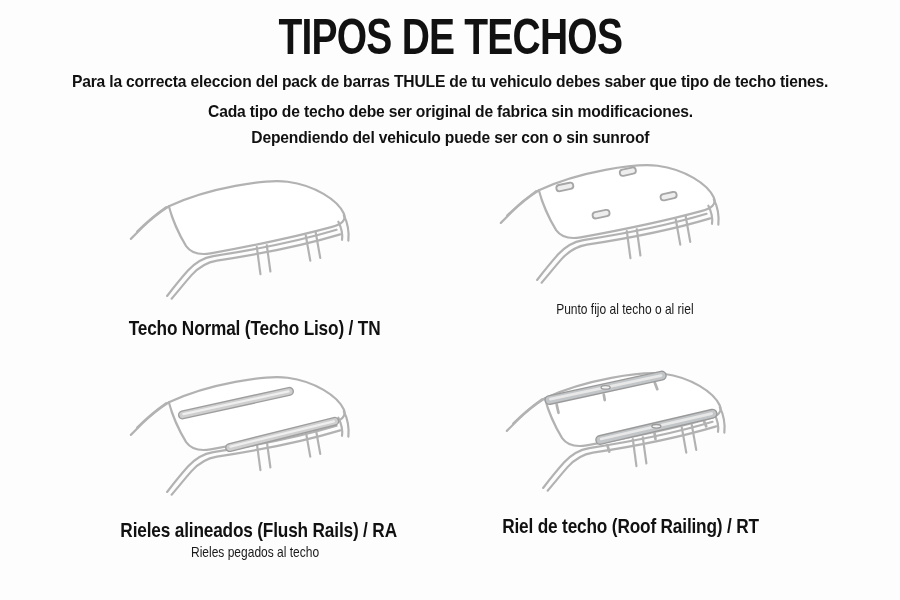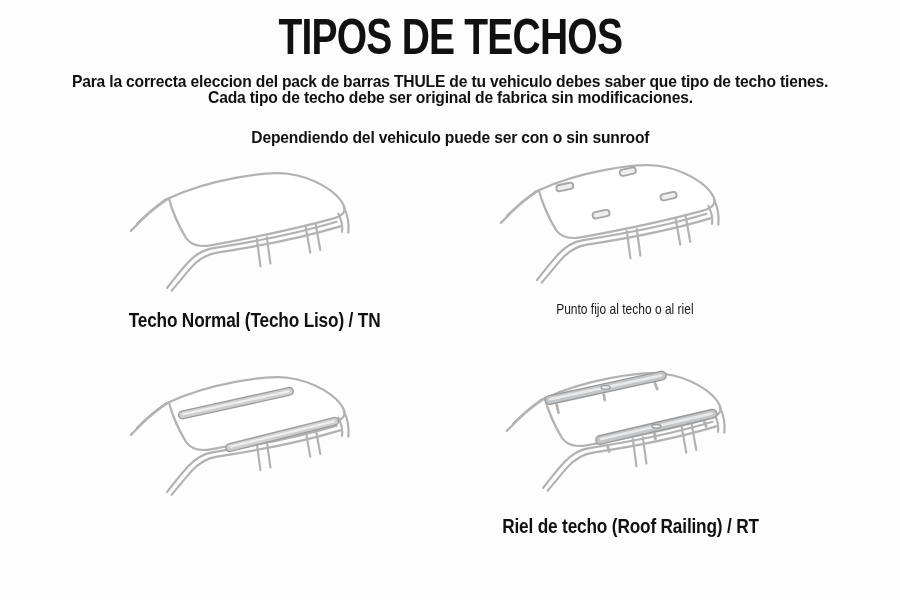--- a/index.html
+++ b/index.html
@@ -45,28 +45,28 @@
   </defs>
 </svg>
 
 <div class="center-line page-title">
   <span class="squeeze">TIPOS DE TECHOS</span>
 </div>
 
 <div class="center-line intro" style="top:71px">
   <span class="squeeze">Para la correcta eleccion del pack de barras THULE de tu vehiculo debes saber que tipo de techo tienes.</span>
 </div>
-<div class="center-line intro" style="top:87px">
+<div class="center-line intro" style="top:101px">
   <span class="squeeze">Cada tipo de techo debe ser original de fabrica sin modificaciones.</span>
 </div>
 <div class="center-line intro" style="top:127px">
   <span class="squeeze">Dependiendo del vehiculo puede ser con o sin sunroof</span>
 </div>
 
-<div class="cell" style="left:95px;top:162px;width:320px;">
+<div class="cell" style="left:95px;top:170px;width:320px;">
   <svg class="illus" viewBox="0 0 300 160">
     <use href="#roof-base"></use>
   </svg>
   <div class="roof-label">
     <span class="squeeze">Techo Normal (Techo Liso) / TN</span>
   </div>
 </div>
 
 <div class="cell" style="left:460px;top:154px;width:330px;">
   <svg class="illus" viewBox="0 0 300 160">
@@ -88,20 +88,26 @@
     <use href="#roof-base"></use>
     <g stroke-linecap="round" fill="none">
       <path d="M70,54 L188,28" stroke="#9e9e9e" stroke-width="10"></path>
       <path d="M70,54 L188,28" stroke="#cfcfcf" stroke-width="7"></path>
       <path d="M71,53 L187,28" stroke="#efefef" stroke-width="2.5"></path>
       <path d="M122,90 L238,61" stroke="#9e9e9e" stroke-width="10"></path>
       <path d="M122,90 L238,61" stroke="#cfcfcf" stroke-width="7"></path>
       <path d="M123,89 L237,61" stroke="#efefef" stroke-width="2.5"></path>
     </g>
   </svg>
+  <div class="roof-label">
+    <span class="squeeze">Rieles alineados (Flush Rails) / RA</span>
+  </div>
+  <div class="roof-sublabel">
+    <span class="squeeze">Rieles pegados al techo</span>
+  </div>
 </div>
 
 <div class="cell row2" style="left:458px;top:362px;width:345px;text-align:center;">
   <svg class="illus" viewBox="0 0 300 160">
     <use href="#roof-base"></use>
     <g stroke-linecap="round" fill="none">
       <path d="M68,47 L70,56 M176,22 L179,30 M120,36 L121,42" stroke="#b2b2b2" stroke-width="3"></path>
       <path d="M124,92 L126,99 M230,64 L233,71 M176,79 L177,85" stroke="#b2b2b2" stroke-width="3"></path>
       <path d="M60,42 L184,15" stroke="#9a9a9a" stroke-width="11"></path>
       <path d="M60,42 L184,15" stroke="#c2c6c8" stroke-width="8"></path>

